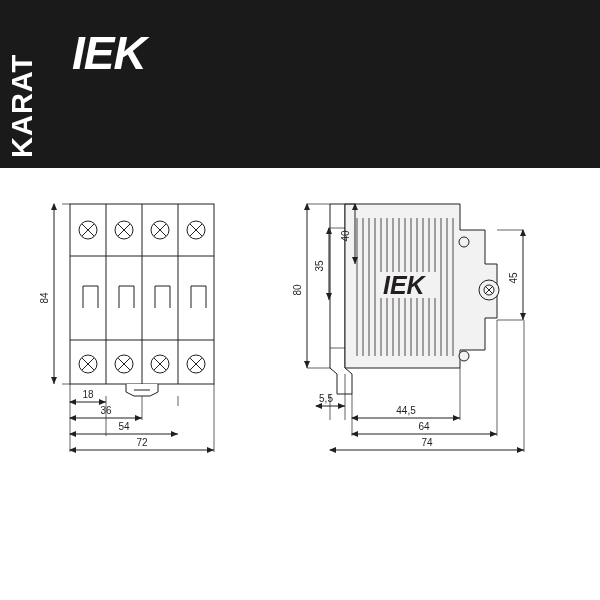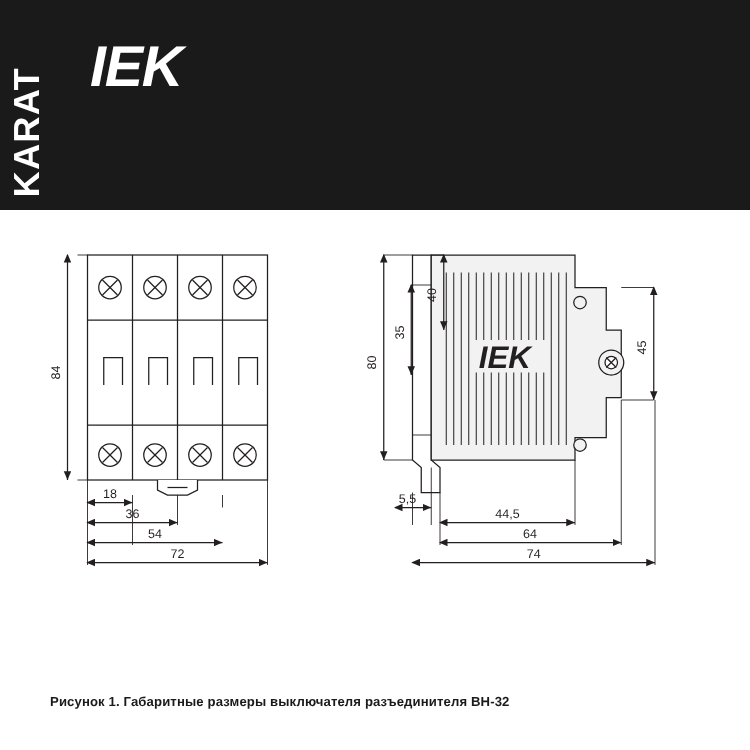--- a/index.html
+++ b/index.html
@@ -255,15 +255,14 @@
         <text x="424" y="262" text-anchor="middle">64</text>
         <text x="427" y="278" text-anchor="middle">74</text>
       </g>
 
       <text x="383" y="126" font-family="Liberation Sans, sans-serif" font-size="25" font-weight="bold" font-style="italic" fill="#231f20">IEK</text>
     </svg>
   </div>
 
   <div class="bottom-rule"></div>
 
-  <div class="caption">Рисунок 1. Габаритные размеры выключателя разъединителя ВН-32</div>
 
 </div>
 
 </body></html>

